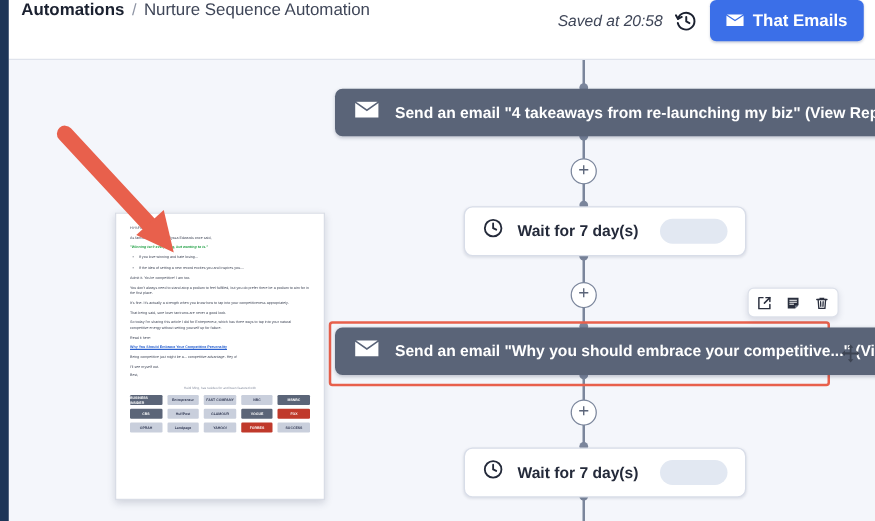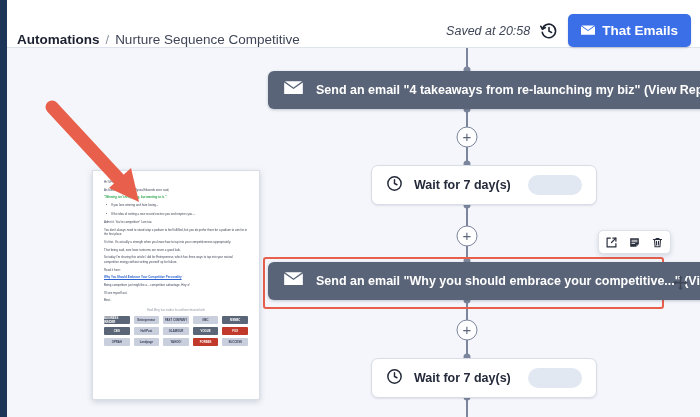--- a/index.html
+++ b/index.html
@@ -23,21 +23,21 @@
     background: #1d3557;
     z-index: 40;
   }
 
   
   .header {
     position: absolute; left: 7px; top: 0;
     width: 693px; height: 48px;
     background: #ffffff;
     border-bottom: 1px solid #dfe3ec;
-    display: flex; align-items: flex-end;
+    display: flex; align-items: flex-start;
     z-index: 30;
   }
   .breadcrumb {
     display: flex; align-items: baseline;
     margin-left: 10px; gap: 6px;
     white-space: nowrap;
   }
   .bc-root {
     font-size: 13.5px; font-weight: bold; color: #1b2130;
   }
@@ -228,21 +228,21 @@
 <body>
 
 <div id="app">
 
   <div class="rail"></div>
 
   <div class="header">
     <div class="breadcrumb">
       <span class="bc-root">Automations</span>
       <span class="bc-sep">/</span>
-      <span class="bc-current">Nurture Sequence Competitive</span>
+      <span class="bc-current">Nurture Sequence Automation</span>
     </div>
 
     <div class="header-right">
       <span class="saved-text">Saved at 20:58</span>
 
       <span class="history-icon">
         <svg width="18" height="18" viewBox="0 0 24 24" fill="none" stroke="#1b2130" stroke-width="2.1" stroke-linecap="round" stroke-linejoin="round">
           <path d="M3.2 9.2a9 9 0 1 1-.2 4.6"></path>
           <polyline points="1 5.6 3.2 9.6 7.2 7.4"></polyline>
           <polyline points="12 7.4 12 12.2 15.4 14"></polyline>

